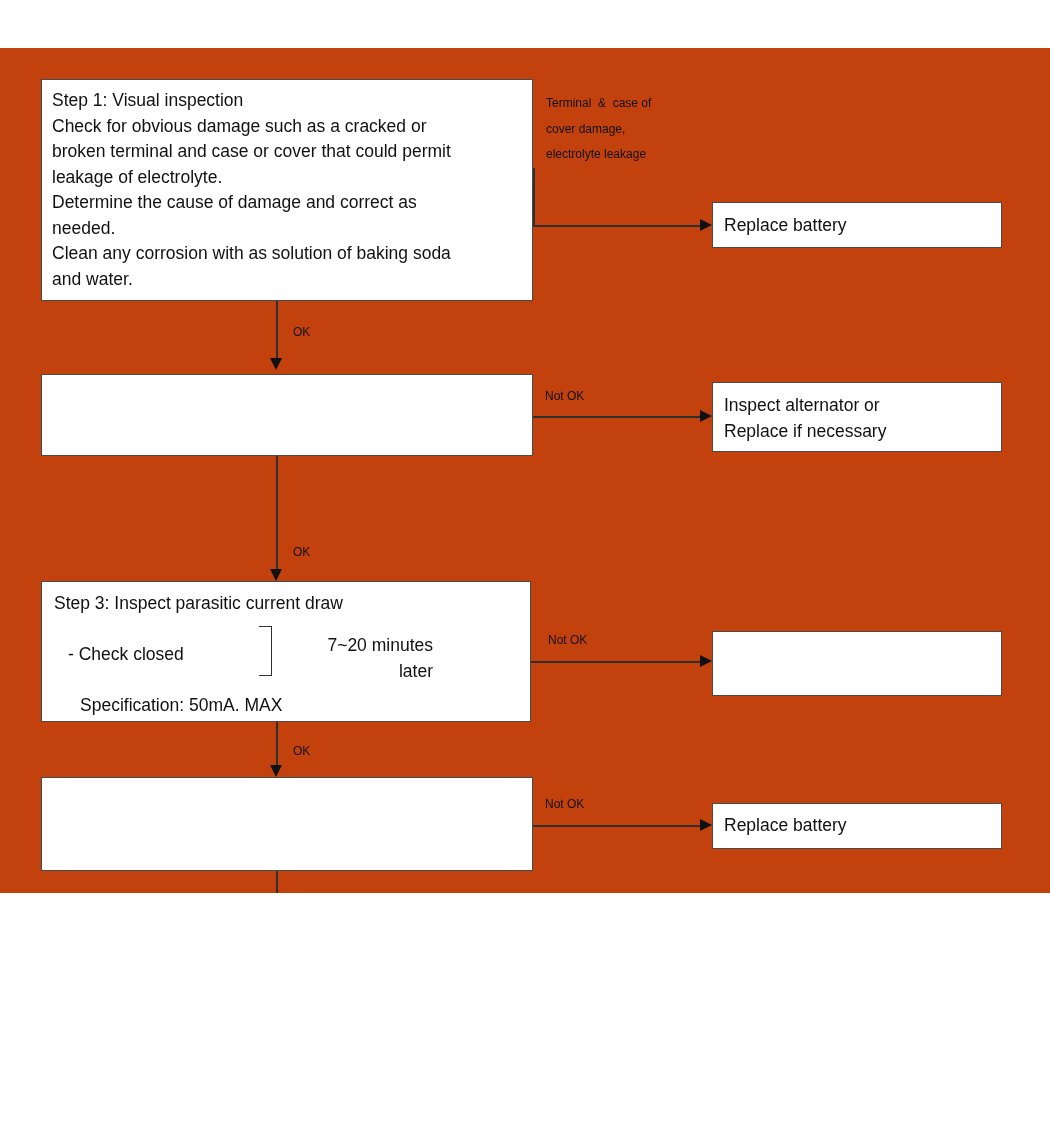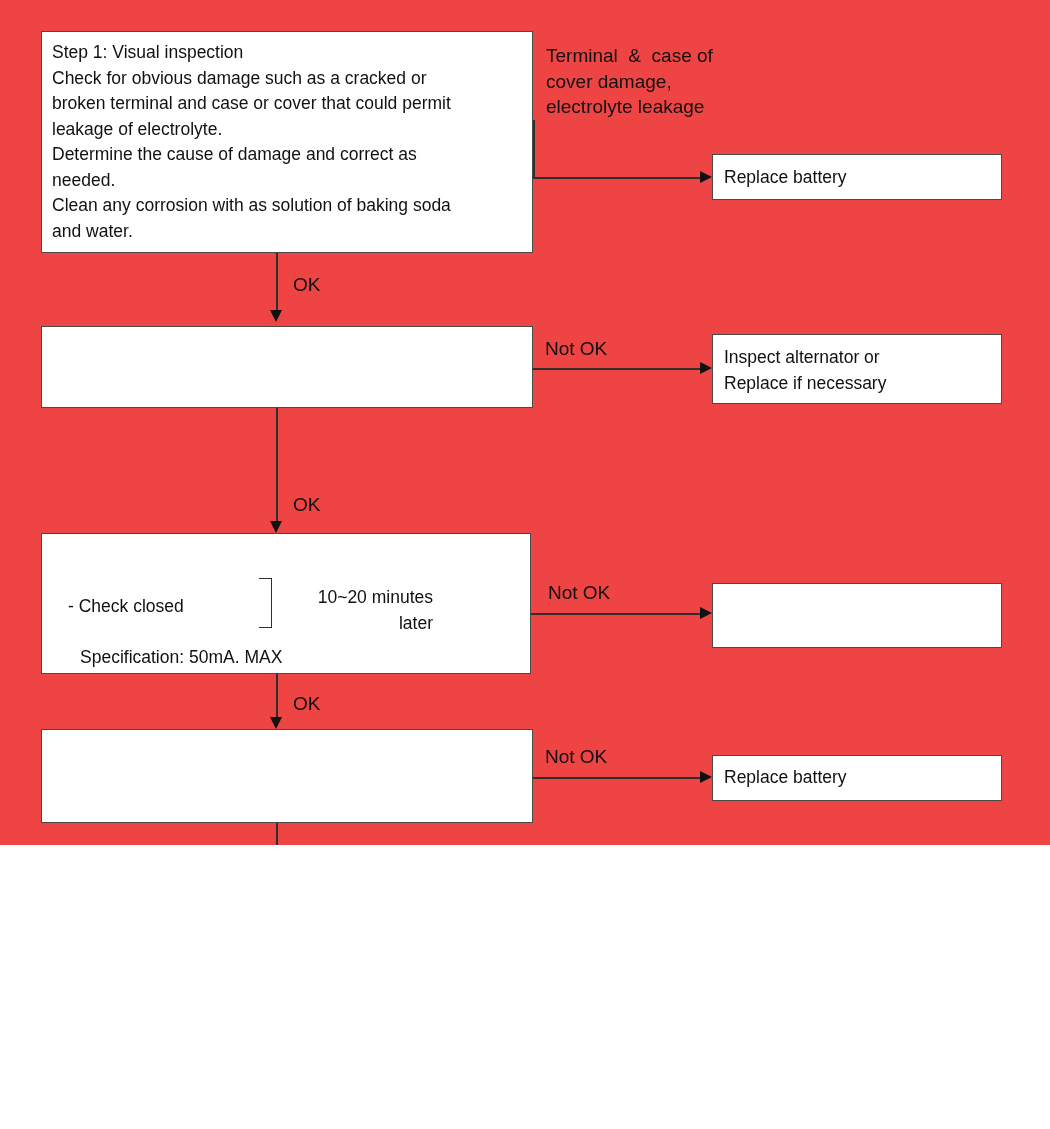--- a/index.html
+++ b/index.html
@@ -8,39 +8,40 @@
     background: #ffffff;
   }
   body {
     font-family: "Liberation Sans", sans-serif;
     color: #111111;
   }
   #canvas {
     position: relative;
     width: 1050px;
     height: 845px;
-    background: #ef4444;
+    background: #c2410c;
     overflow: hidden;
+    margin-top: 48px;
   }
   .box {
     position: absolute;
     box-sizing: border-box;
     border: 1.5px solid #4a4a4a;
     background: #ffffff;
   }
   .box-text {
     position: absolute;
     white-space: pre-wrap;
     font-size: 17.5px;
     line-height: 25.5px;
     color: #111111;
   }
   .label {
     position: absolute;
-    font-size: 19px;
+    font-size: 12px;
     line-height: 25.5px;
     white-space: pre-wrap;
     color: #111111;
   }
   .center-text {
     position: absolute;
     width: 100%;
     text-align: center;
     font-size: 19px;
     line-height: 25.5px;
@@ -121,25 +122,26 @@
 
   <div class="box" style="left:712px; top:334px; width:290px; height:70px;"></div>
   <div class="box-text" style="left:724px; top:345px; width:268px;">Inspect alternator or
 Replace if necessary</div>
 
   <div class="vline" style="left:276px; top:408px; height:118px;"></div>
   <div class="arrow-down" style="left:270px; top:521px;"></div>
   <div class="label" style="left:293px; top:492px;">OK</div>
 
   <div class="box" style="left:41px; top:533px; width:490px; height:141px;"></div>
+  <div class="box-text" style="left:54px; top:543px; width:420px;">Step 3: Inspect parasitic current draw</div>
   <div class="box-text" style="left:68px; top:594px; width:200px;">- Check closed</div>
   <div class="box-text" style="left:80px; top:645px; width:300px;">Specification: 50mA. MAX</div>
 
   <div class="bracket" style="left:259px; top:578px; width:13px; height:50px;"></div>
-  <div class="box-text right-align" style="left:285px; top:585px; width:148px;">10~20 minutes
+  <div class="box-text right-align" style="left:285px; top:585px; width:148px;">7~20 minutes
 later</div>
 
   <div class="label" style="left:548px; top:580px;">Not OK</div>
   <div class="hline" style="left:531px; top:613px; width:175px;"></div>
   <div class="arrow-right" style="left:700px; top:607px;"></div>
 
   <div class="box" style="left:712px; top:583px; width:290px; height:65px;"></div>
 
   <div class="vline" style="left:276px; top:674px; height:48px;"></div>
   <div class="arrow-down" style="left:270px; top:717px;"></div>

